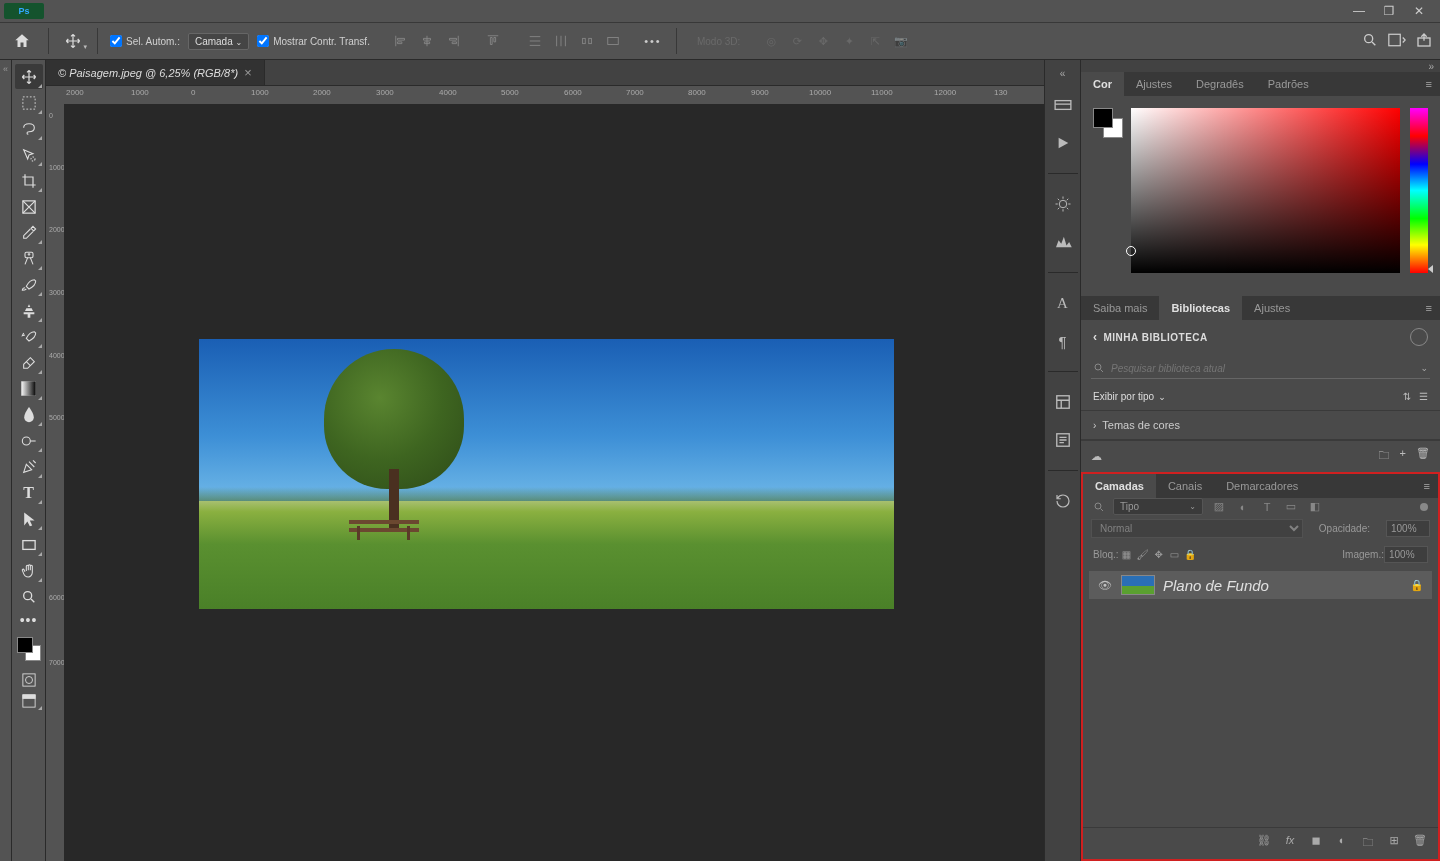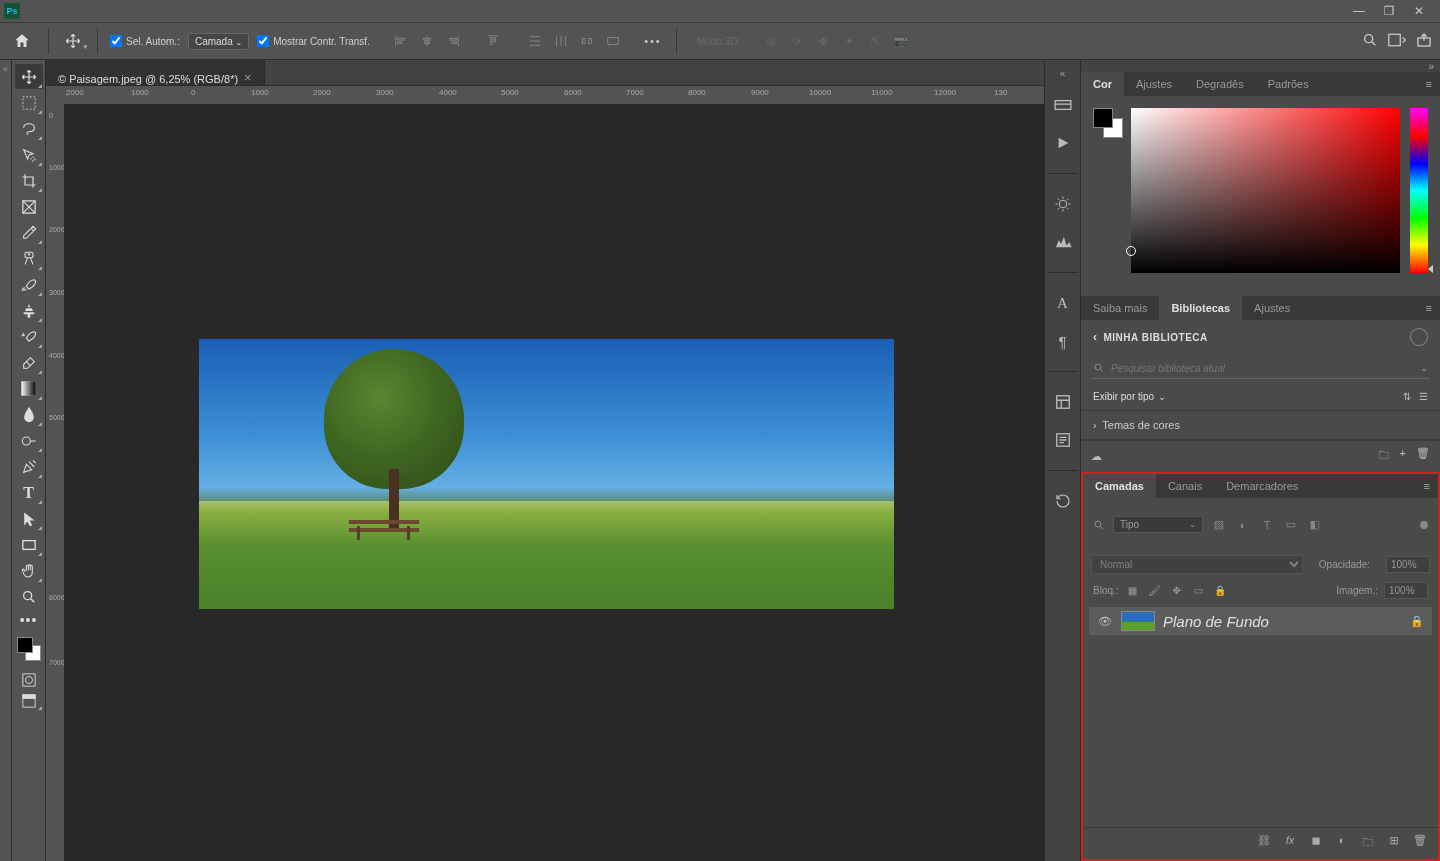--- a/index.html
+++ b/index.html
@@ -1,20 +1,20 @@
 <!DOCTYPE html>
 <html><head>
 <meta charset="utf-8">
 <style>
 * { margin: 0; padding: 0; box-sizing: border-box; font-family: -apple-system, "Segoe UI", Tahoma, sans-serif; }
 body { background: #323232; color: #c0c0c0; font-size: 11px; overflow: hidden; width: 1440px; height: 861px; }
 
 
 .titlebar { height: 22px; background: #535353; display: flex; align-items: center; padding: 0 4px; }
-.titlebar .ps-logo { width: 16px; height: 16px; background: #14532d; color: #31a8ff; font-weight: bold; font-size: 9px; display: flex; align-items: center; justify-content: center; border-radius: 2px; margin-right: 8px; }
+.titlebar .ps-logo { width: 40px; height: 16px; background: #14532d; color: #31a8ff; font-weight: bold; font-size: 9px; display: flex; align-items: center; justify-content: center; border-radius: 2px; margin-right: 8px; }
 .menubar { display: flex; gap: 2px; }
 .menubar span { padding: 3px 8px; color: #e0e0e0; cursor: default; }
 .win-controls { margin-left: auto; display: flex; gap: 12px; padding-right: 8px; }
 .win-controls span { width: 18px; height: 14px; display: flex; align-items: center; justify-content: center; color: #ccc; font-size: 12px; }
 
 
 .optionsbar { height: 38px; background: #535353; border-top: 1px solid #383838; border-bottom: 1px solid #2a2a2a; display: flex; align-items: center; padding: 0 8px; gap: 8px; }
 .home-icon { width: 28px; height: 28px; display: flex; align-items: center; justify-content: center; }
 .opt-sep { width: 1px; height: 26px; background: #383838; margin: 0 4px; }
 .opt-check { display: flex; align-items: center; gap: 4px; color: #d0d0d0; font-size: 10px; }
@@ -38,21 +38,21 @@
 .tool.active { background: #3a3a3a; }
 .tool.sm { height: 20px; }
 .tool .corner { position: absolute; bottom: 1px; right: 1px; width: 0; height: 0; border-left: 4px solid transparent; border-bottom: 4px solid #aaa; }
 .fg-bg-swatch { width: 24px; height: 24px; position: relative; margin-top: 6px; }
 .fg-sw { width: 16px; height: 16px; background: #000; border: 1px solid #888; position: absolute; top: 0; left: 0; z-index:2;}
 .bg-sw { width: 16px; height: 16px; background: #fff; border: 1px solid #888; position: absolute; bottom: 0; right: 0; }
 
 
 .doc-area { flex: 1; background: #323232; display: flex; flex-direction: column; position: relative; }
 .doc-tabs { height: 26px; background: #424242; border-bottom: 1px solid #2a2a2a; display: flex; align-items: stretch; }
-.doc-tab { background: #323232; padding: 0 12px; display: flex; align-items: flex-end; gap: 6px; color: #ddd; font-size: 11px; border-right: 1px solid #2a2a2a; }
+.doc-tab { background: #323232; padding: 0 12px; display: flex; align-items: center; gap: 6px; color: #ddd; font-size: 11px; border-right: 1px solid #2a2a2a; font-style: italic; }
 .doc-tab .x { color: #999; font-size: 13px; }
 .ruler-h { height: 18px; background: #535353; position: relative; overflow: hidden; font-size: 8px; color: #aaa; }
 .ruler-h span { position: absolute; top: 2px; }
 .canvas-row { flex: 1; display: flex; position: relative; }
 .ruler-v { width: 18px; background: #535353; position: relative; overflow: hidden; font-size: 7px; color: #aaa; }
 .ruler-v span { position: absolute; left: 3px; width: 12px; text-align: left; line-height: 7px; }
 .canvas-vp { flex: 1; background: #282828; position: relative; overflow: hidden; display: flex; align-items: center; justify-content: center; }
 .canvas-img { width: 695px; height: 270px; position: absolute; top: 235px; left: 135px; }
 .sky { position: absolute; top: 0; left: 0; right: 0; height: 60%; background: linear-gradient(to bottom, #1a5fb4 0%, #3d8fd6 60%, #6fb8e8 100%); }
 .ground { position: absolute; bottom: 0; left: 0; right: 0; height: 40%; background: linear-gradient(to bottom, #a8c070 0%, #8ab040 10%, #5a9030 40%, #4a8028 100%); }
@@ -102,29 +102,29 @@
 .lib-search input { background: none; border: none; color: #ccc; font-style: italic; font-size: 10px; flex: 1; outline: none; }
 .lib-search .chev { font-size: 9px; color: #aaa; }
 .lib-filter-row { padding: 8px 12px; display: flex; align-items: center; gap: 4px; color: #ddd; font-size: 10px; }
 .lib-filter-row .right-icons { margin-left: auto; display: flex; gap: 8px; color: #bbb; }
 .lib-section { padding: 8px 12px; display: flex; align-items: center; gap: 6px; color: #ccc; font-size: 11px; border-top: 1px solid #3a3a3a; border-bottom: 1px solid #3a3a3a; }
 .lib-footer { padding: 6px 10px; display: flex; gap: 10px; color: #bbb; justify-content: space-between; align-items: center; border-top: 1px solid #3a3a3a; }
 .lib-footer .right { display: flex; gap: 10px; }
 
 
 .layers-box { border: 2px solid #d02020; flex: 1; display: flex; flex-direction: column; background: #4a4a4a; }
-.layers-filter { padding: 18px 10px; display: flex; align-items: center; gap: 8px; }
+.layers-filter { padding: 0 10px; display: flex; align-items: center; gap: 8px; }
 .layers-filter .filt-type { background: #3a3a3a; border: 1px solid #555; padding: 2px 6px; font-size: 10px; color: #999; border-radius: 2px; display: flex; align-items: center; gap: 6px; width: 90px; }
 .layers-filter .fico { color: #888; width: 16px; text-align: center; }
 .layers-filter .toggle-dot { margin-left: auto; width: 8px; height: 8px; background: #888; border-radius: 50%; }
 .layers-mode-row { padding: 4px 8px; display: flex; align-items: center; gap: 16px; }
 .layers-mode-row select { background: #3e3e3e; border: 1px solid #555; color: #999; font-size: 10px; padding: 2px 4px; flex: 1; }
 .opac-label { font-size: 10px; color: #999; }
 .opac-val { background: #3e3e3e; border: 1px solid #555; color: #999; font-size: 10px; padding: 2px 4px; width: 44px; }
-.layers-lock-row { padding: 4px 10px; display: flex; align-items: center; gap: 6px; font-size: 10px; color: #999; }
+.layers-lock-row { padding: 4px 10px; display: flex; align-items: center; font-size: 10px; color: #999; }
 .layers-lock-row .lico { width: 16px; text-align: center; }
 .layers-list { flex: 1; overflow: auto; padding-top: 2px; }
 .layer-row { display: flex; align-items: center; gap: 8px; padding: 4px 8px; background: #5c5c5c; margin: 2px 6px; }
 .layer-row .eye { width: 16px; text-align: center; }
 .layer-thumb { width: 34px; height: 20px; background: linear-gradient(to bottom, #2a6fb5 55%, #5aa030 55%); border: 1px solid #888; }
 .layer-name { font-style: italic; color: #e0e0e0; flex: 1; font-size: 15px; }
 .layer-lock { color: #bbb; }
 .layers-footer { padding: 6px 10px; display: flex; gap: 10px; justify-content: flex-end; color: #aaa; border-top: 1px solid #3a3a3a; }
 .layers-footer span { width: 16px; text-align: center; }
 

